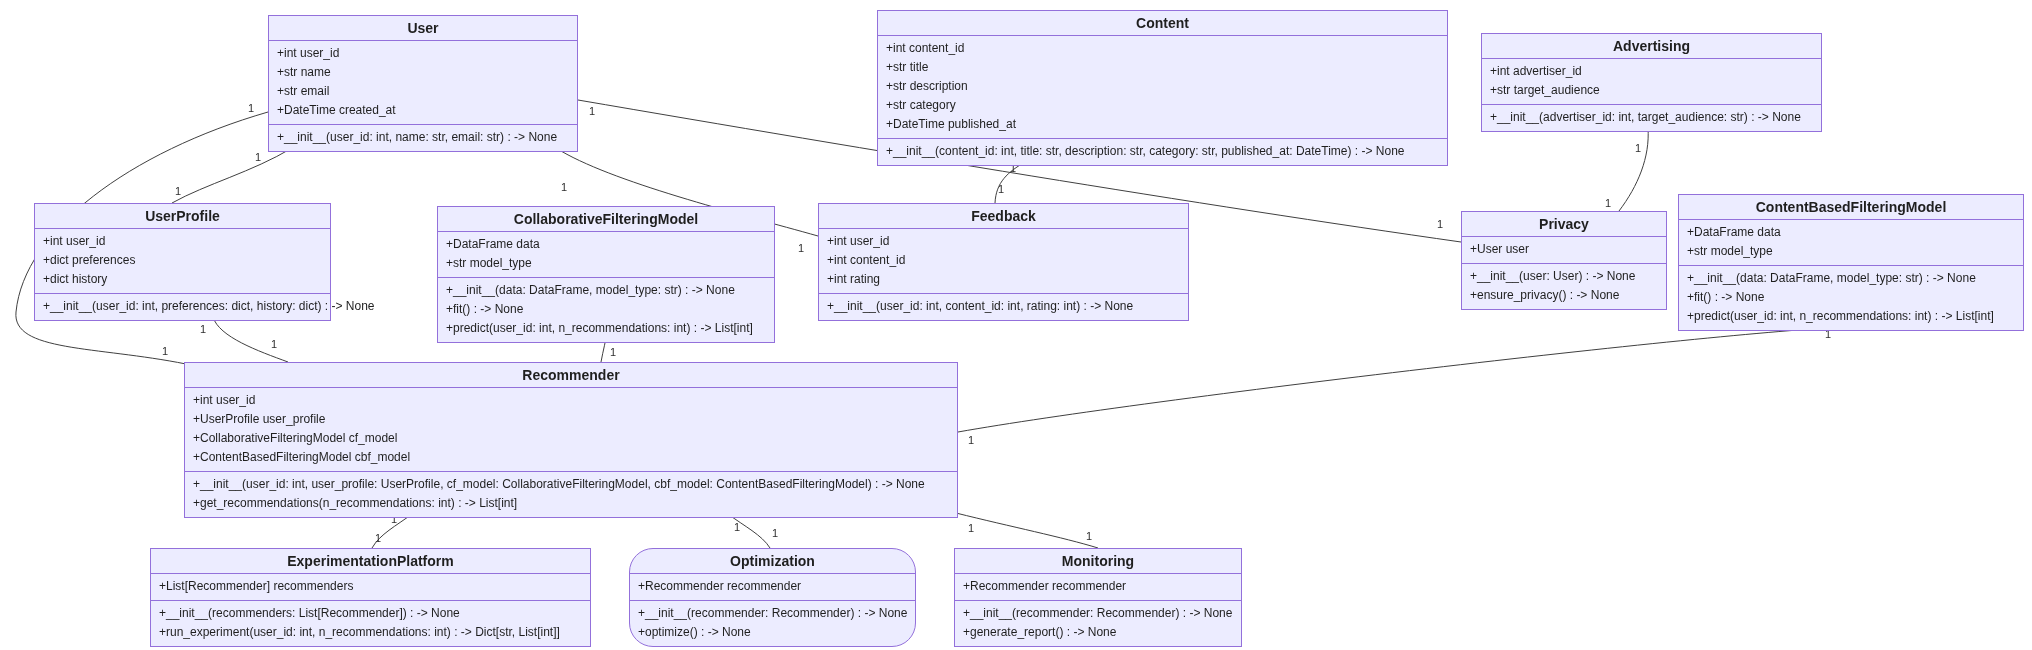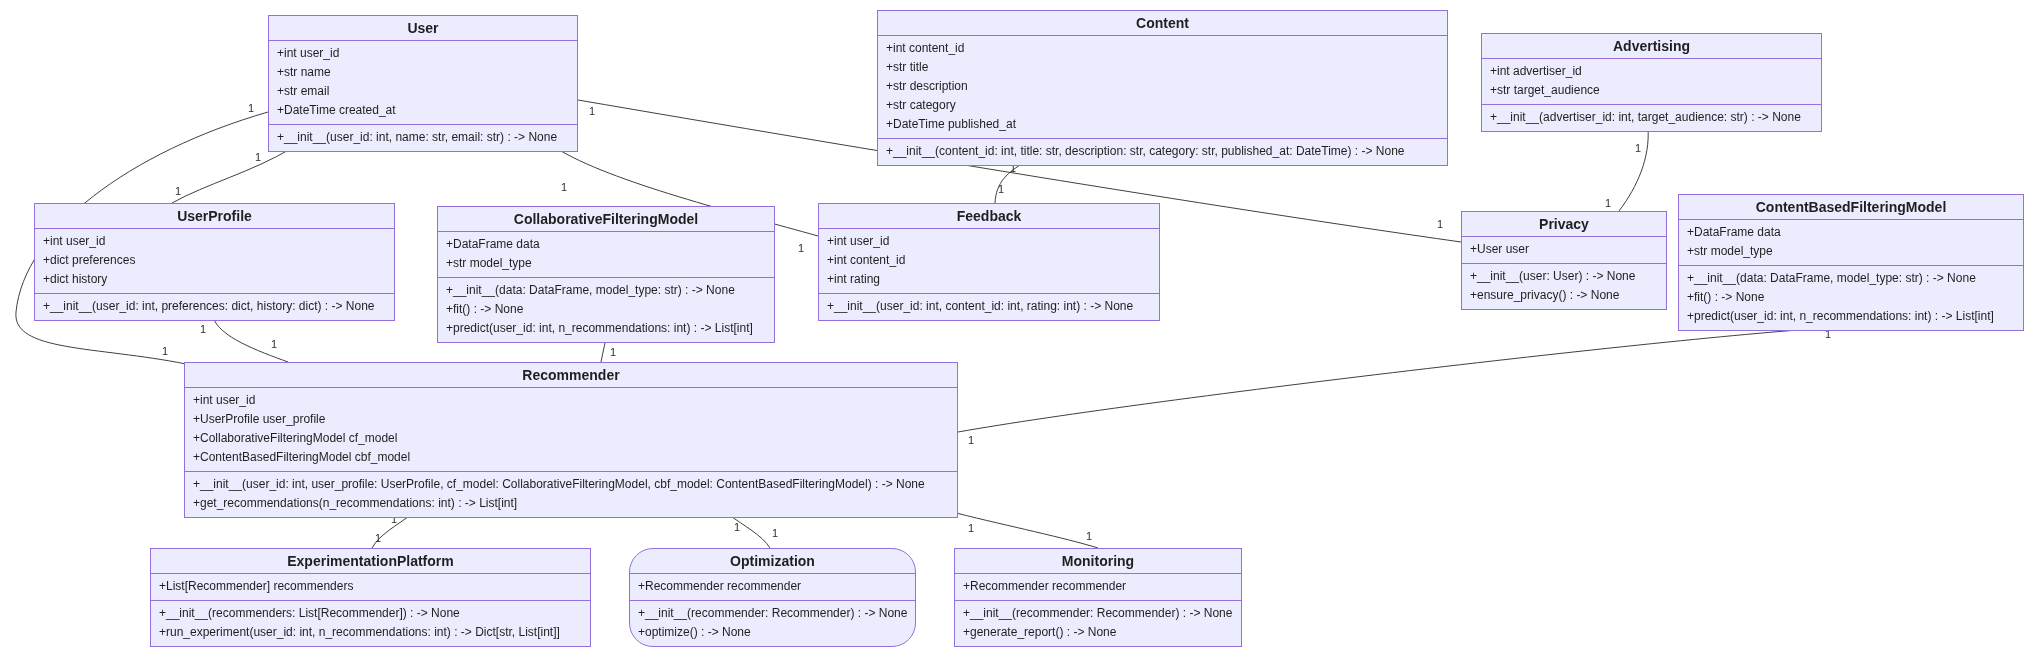--- a/index.html
+++ b/index.html
@@ -111,21 +111,21 @@
     <div class="class-box" style="left: 1481px; top: 33px; width: 341px;">
       <div class="class-title">Advertising</div>
       <div class="class-section">
         <div class="member-row">+int advertiser_id</div>
         <div class="member-row">+str target_audience</div>
       </div>
       <div class="class-section">
         <div class="member-row">+__init__(advertiser_id: int, target_audience: str) : -&gt; None</div>
       </div>
     </div>
-    <div class="class-box" style="left: 34px; top: 203px; width: 361px;">
+    <div class="class-box" style="left: 34px; top: 203px; width: 297px;">
       <div class="class-title">UserProfile</div>
       <div class="class-section">
         <div class="member-row">+int user_id</div>
         <div class="member-row">+dict preferences</div>
         <div class="member-row">+dict history</div>
       </div>
       <div class="class-section">
         <div class="member-row">+__init__(user_id: int, preferences: dict, history: dict) : -&gt; None</div>
       </div>
     </div>
@@ -134,21 +134,21 @@
       <div class="class-section">
         <div class="member-row">+DataFrame data</div>
         <div class="member-row">+str model_type</div>
       </div>
       <div class="class-section">
         <div class="member-row">+__init__(data: DataFrame, model_type: str) : -&gt; None</div>
         <div class="member-row">+fit() : -&gt; None</div>
         <div class="member-row">+predict(user_id: int, n_recommendations: int) : -&gt; List[int]</div>
       </div>
     </div>
-    <div class="class-box" style="left: 818px; top: 203px; width: 342px;">
+    <div class="class-box" style="left: 818px; top: 203px; width: 371px;">
       <div class="class-title">Feedback</div>
       <div class="class-section">
         <div class="member-row">+int user_id</div>
         <div class="member-row">+int content_id</div>
         <div class="member-row">+int rating</div>
       </div>
       <div class="class-section">
         <div class="member-row">+__init__(user_id: int, content_id: int, rating: int) : -&gt; None</div>
       </div>
     </div>

